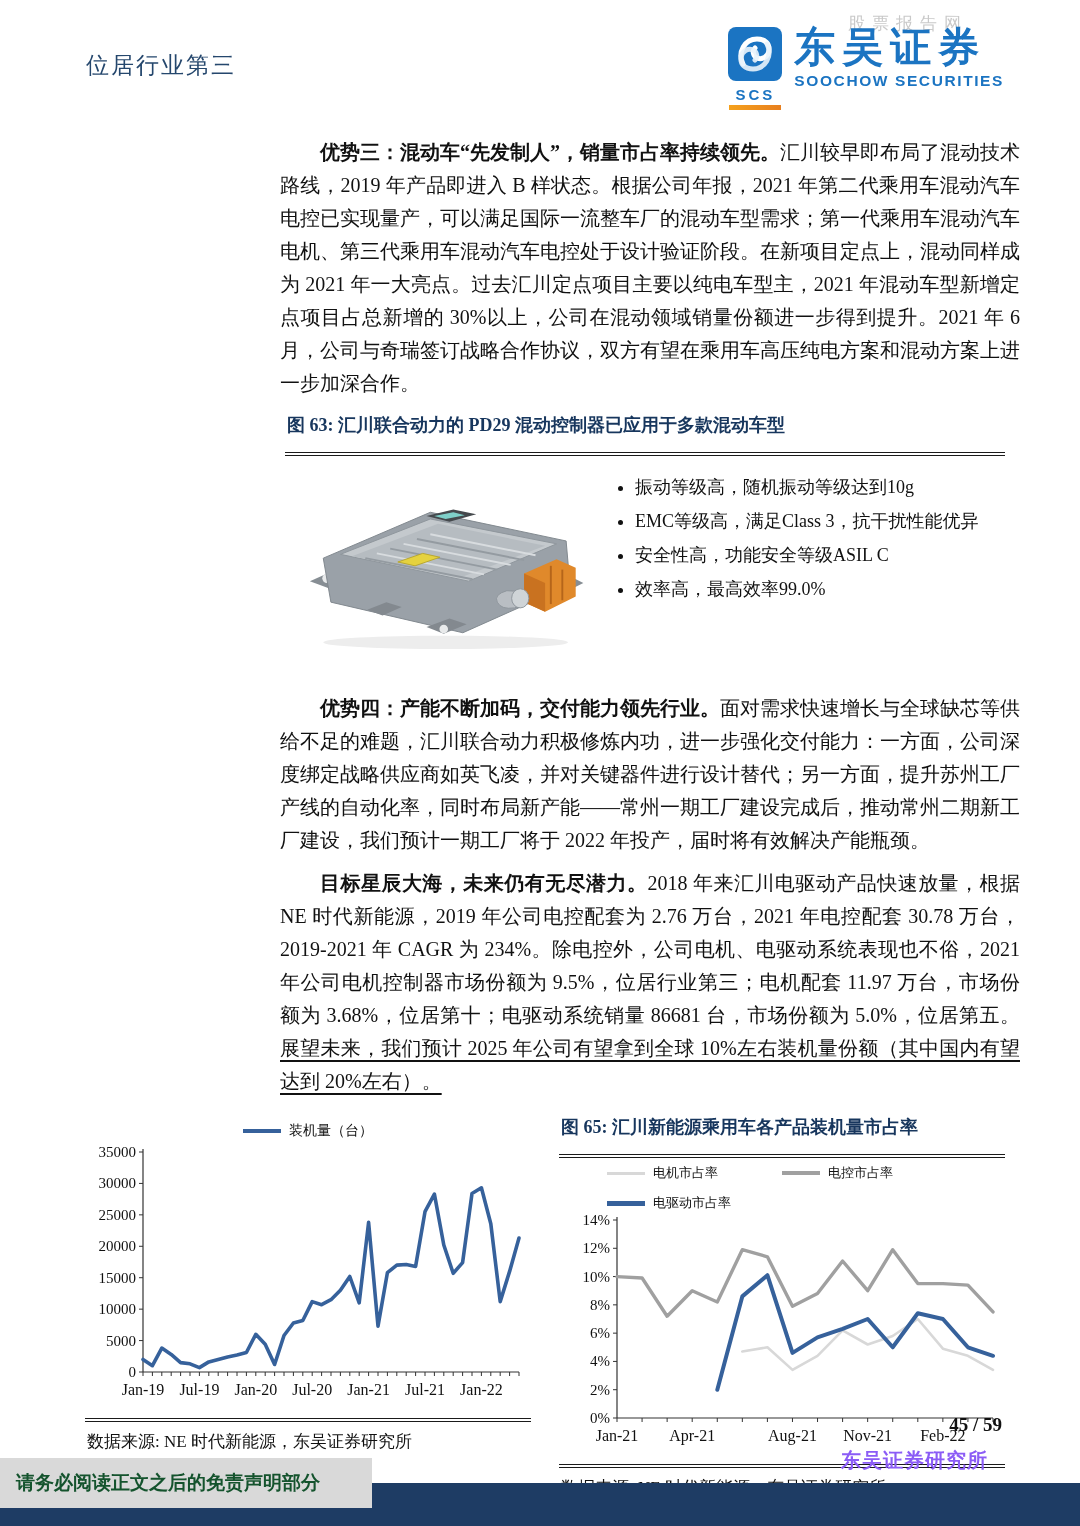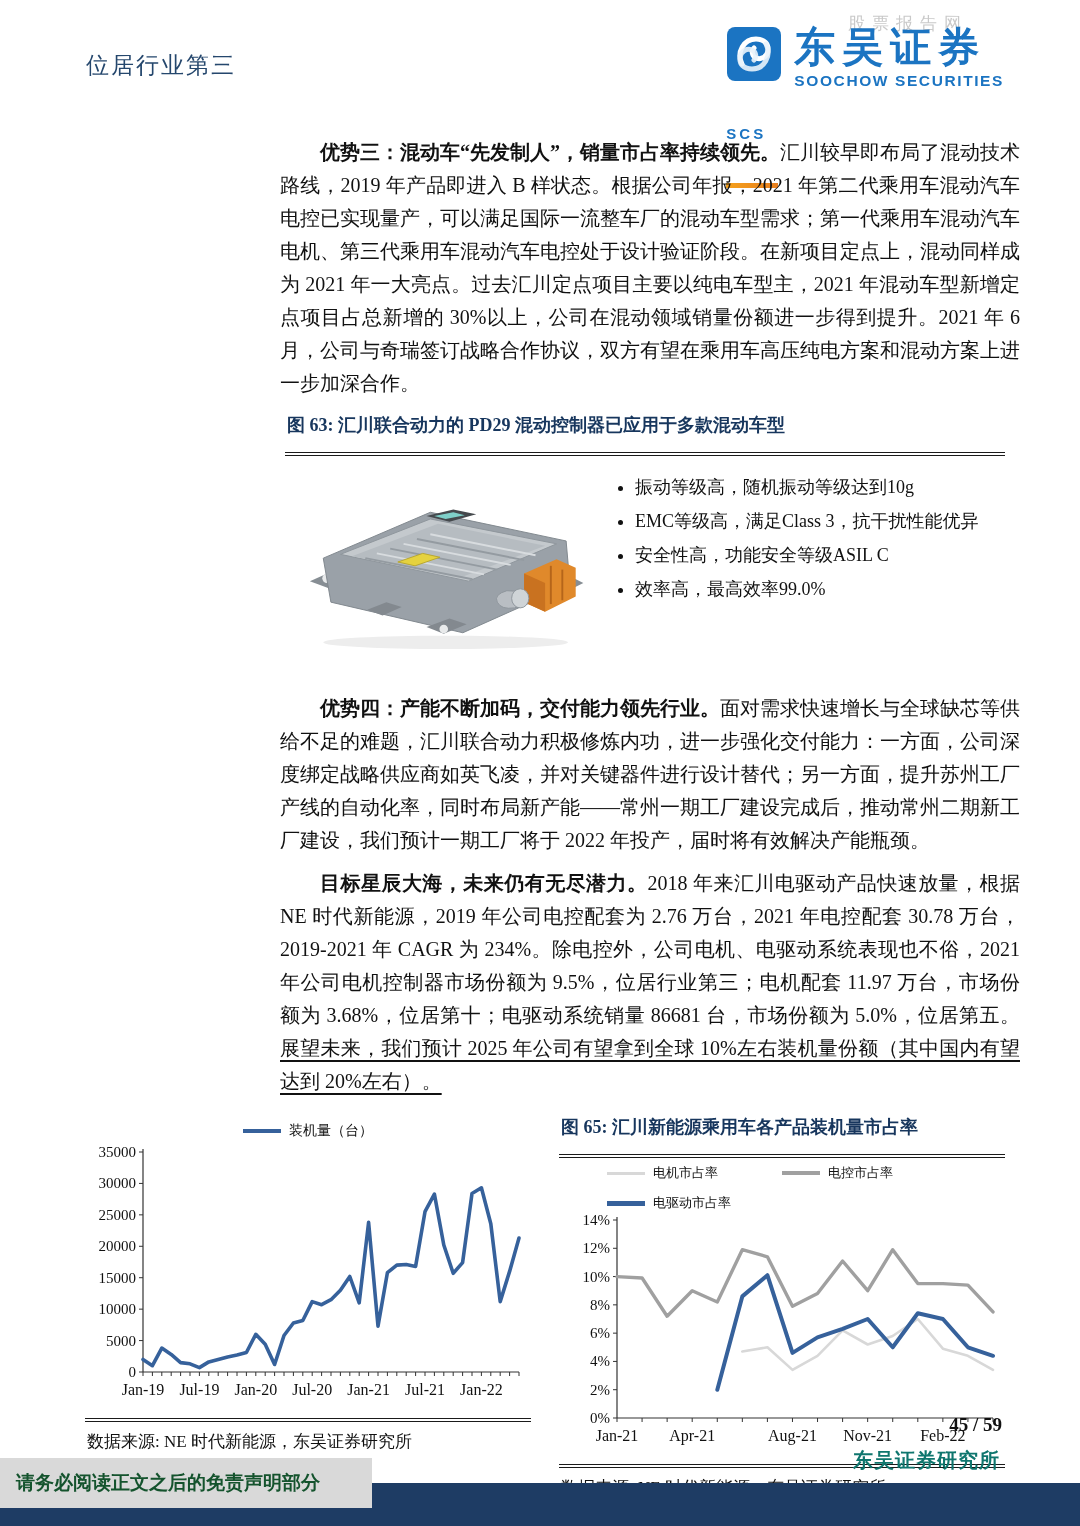--- a/index.html
+++ b/index.html
@@ -2,21 +2,21 @@
 <html><head>
 <meta charset="utf-8">
 <style>
   html,body{margin:0;padding:0;background:#ffffff;}
   .page{position:relative;width:1080px;height:1526px;background:#fff;overflow:hidden;
         font-family:"Liberation Serif","DejaVu Serif",serif;color:#111;}
   
   .watermark{position:absolute;top:12px;right:112px;color:#c9c9c9;font-size:17px;letter-spacing:7px;}
   .report-type{position:absolute;top:50px;left:86px;color:#25476d;font-size:23px;letter-spacing:2px;}
   .logo{position:absolute;top:26px;right:76px;display:flex;gap:10px;align-items:flex-start;}
-  .logo-left{display:flex;flex-direction:column;width:58px;gap:39px;}
+  .logo-left{display:flex;flex-direction:column;align-items:center;width:58px;}
   .scs-badge{color:#1b74c2;font-family:"Liberation Sans",sans-serif;font-weight:bold;font-size:15px;letter-spacing:3px;line-height:1.1;margin-top:1px;}
   .scs-bar{width:52px;height:5px;background:linear-gradient(90deg,#f5a11c,#e87f1e);margin-top:1px;}
   .brand-cn{color:#1b74c2;font-family:"Liberation Sans",sans-serif;font-weight:bold;font-size:41px;letter-spacing:7px;line-height:1.05;}
   .brand-en{color:#1b74c2;font-family:"Liberation Sans",sans-serif;font-weight:bold;font-size:15.5px;letter-spacing:1.6px;margin-top:3px;}
   
   main{position:absolute;top:118px;left:85px;width:920px;}
   .para{margin:18px 0 0 195px;width:740px;text-align:justify;font-size:20px;line-height:33px;text-indent:2em;}
   .para b{font-weight:bold;}
   .u-line{text-decoration:underline;text-decoration-thickness:1.5px;text-underline-offset:5px;}
   
@@ -33,21 +33,21 @@
   .chart-area{padding-top:6px;}
   .legend{display:flex;justify-content:center;align-items:center;gap:8px;font-size:14px;height:26px;}
   .legend2{width:350px;margin:0 auto;display:grid;grid-template-columns:1fr 1fr;row-gap:12px;font-size:13px;height:48px;align-content:center;}
   .legend-item{display:flex;align-items:center;gap:8px;}
   .sw{display:inline-block;width:38px;}
   .sw-1{height:4px;} .sw-2{height:3px;} .sw-3{height:4px;} .sw-4{height:5px;}
   .tick{font-family:"Liberation Serif",serif;font-size:15px;fill:#111;}
   .xtick{font-family:"Liberation Serif",serif;font-size:16px;fill:#111;}
   
   .page-num{position:absolute;top:1414px;right:78px;font-weight:bold;font-size:19px;}
-  .org{position:absolute;top:1447px;right:80px;color:#0f766e;font-weight:bold;font-size:20px;letter-spacing:1px;}
+  .org{position:absolute;top:1447px;right:92px;color:#8b5cf6;font-weight:bold;font-size:20px;letter-spacing:1px;}
   .bottom-bar{position:absolute;left:0;top:1483px;width:1080px;height:43px;background:#1e3c64;}
   .disclaimer-box{position:absolute;left:0;top:1458px;width:372px;height:50px;background:#d9d9d9;
     color:#14532d;font-weight:bold;font-size:19px;display:flex;align-items:center;padding-left:16px;box-sizing:border-box;z-index:2;}
 </style>
 </head>
 <body>
 
 <div class="page">
 
   <div class="watermark">股票报告网</div>

